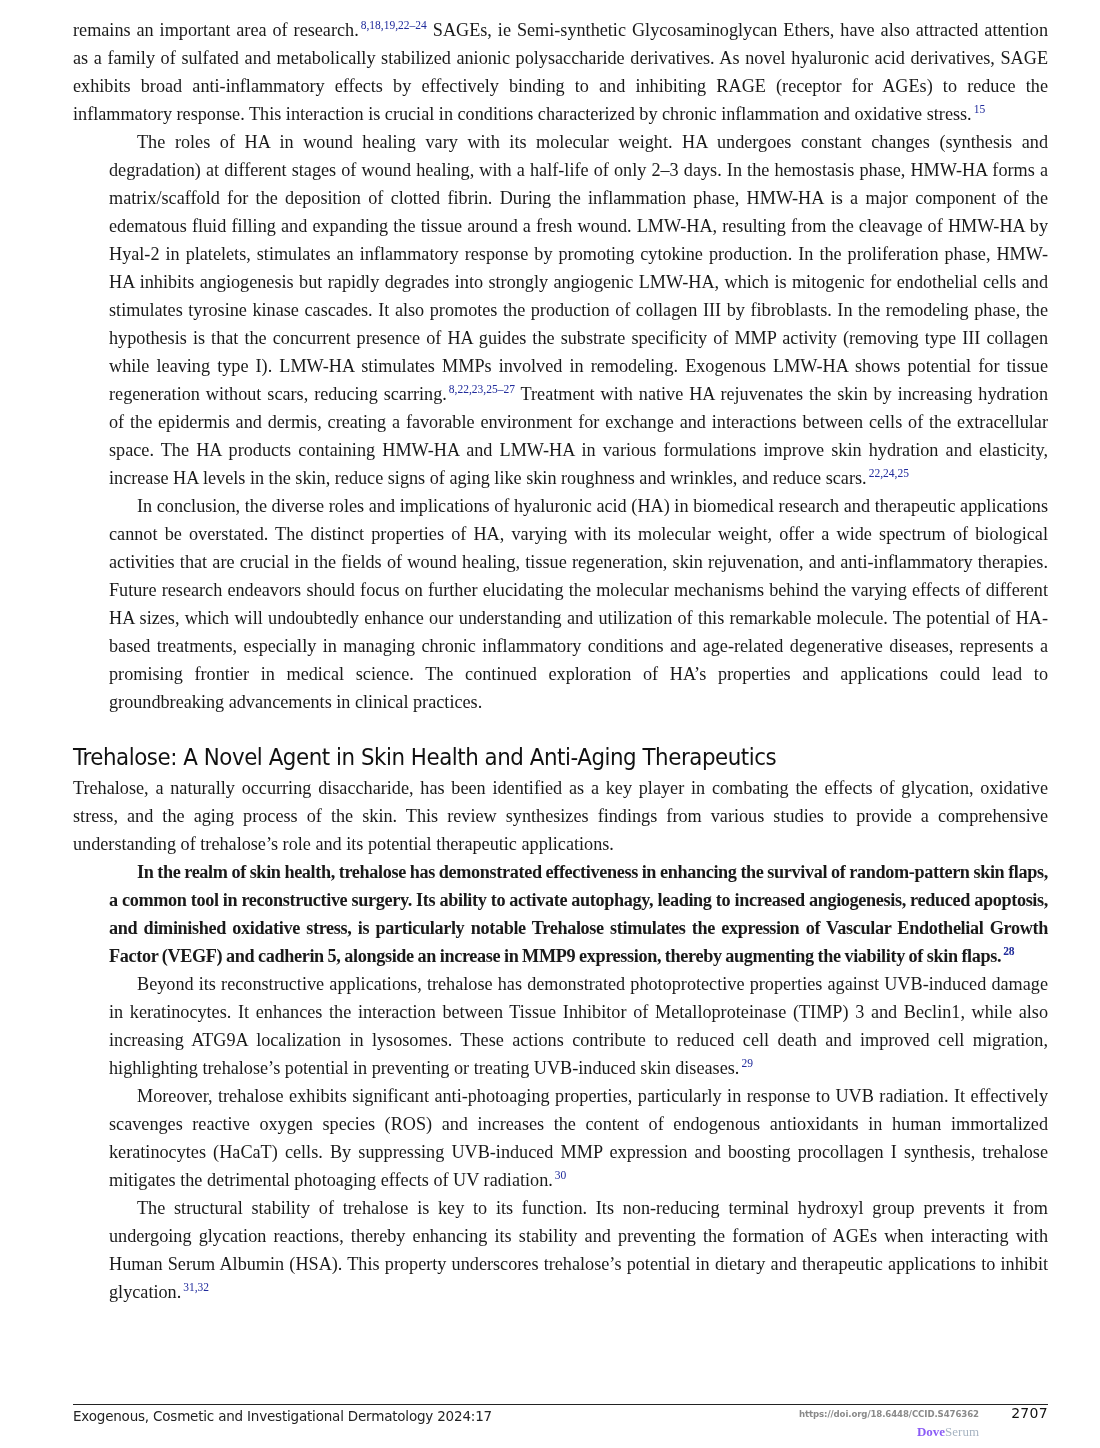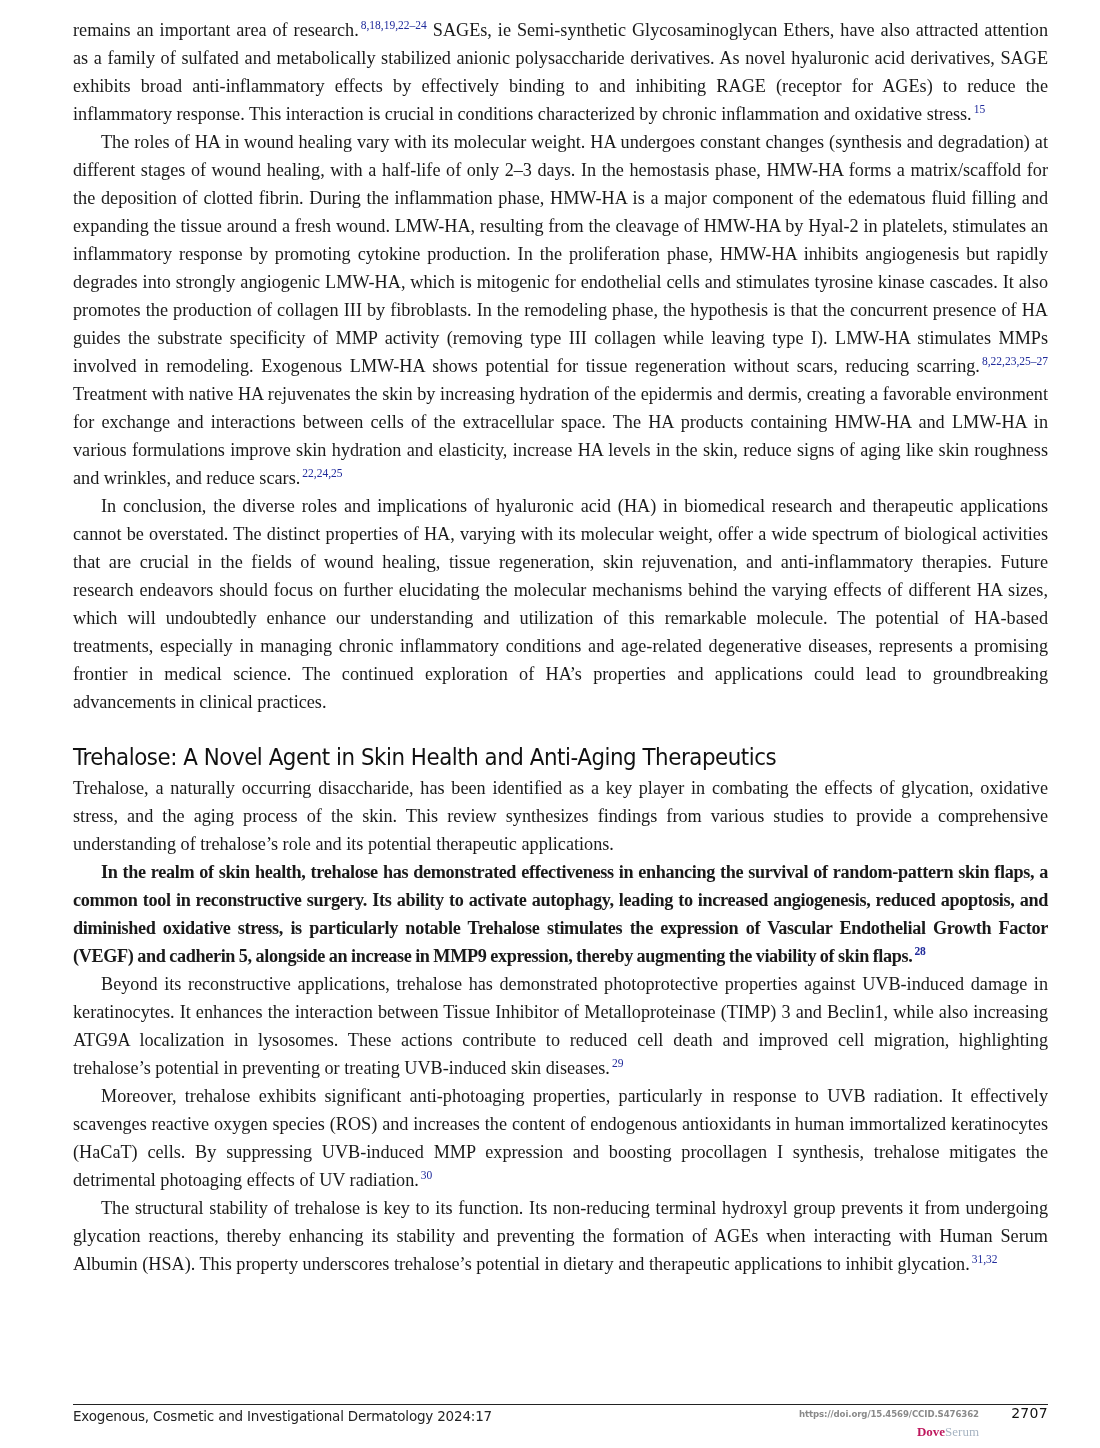--- a/index.html
+++ b/index.html
@@ -23,20 +23,21 @@
     .para {
       font-family: "Liberation Serif", serif;
       font-size: 18.2px;
       line-height: 28px;
       text-align: justify;
       margin: 0;
       hyphens: manual;
     }
     .para.indent {
       text-indent: 28px;
+      margin-left: 36px;
     }
     .para.condensed {
       letter-spacing: -0.35px;
       word-spacing: -0.5px;
       font-weight: bold;
     }
     .cite {
       color: #1f2a9b;
       font-size: 11.5px;
       vertical-align: super;
@@ -100,21 +101,21 @@
     .footer-brand {
       position: absolute;
       right: 121px;
       top: 1424px;
       font-family: "Liberation Serif", serif;
       font-size: 13px;
       font-weight: bold;
       white-space: nowrap;
       cursor: pointer;
     }
-    .footer-brand .dove { color: #be185d; }
+    .footer-brand .dove { color: #8b5cf6; }
     .footer-brand .press { color: #a7b4c2; font-weight: normal; }
   </style>
 </head>
 <body>
 
 <div class="page">
 
   <p class="para"><span>remains an important area of research.</span><a class="cite">8,18,19,22–24</a><span> SAGEs, ie Semi-synthetic Glycosaminoglycan Ethers, have also attracted attention as a family of sulfated and metabolically stabilized anionic polysaccharide derivatives. As novel hyaluronic acid derivatives, SAGE exhibits broad anti-inflammatory effects by effectively binding to and inhibiting RAGE (receptor for AGEs) to reduce the inflammatory response. This interaction is crucial in conditions characterized by chronic inflammation and oxidative stress.</span><a class="cite">15</a></p>
 
   <p class="para indent"><span>The roles of HA in wound healing vary with its molecular weight. HA undergoes constant changes (synthesis and degradation) at different stages of wound healing, with a half-life of only 2–3 days. In the hemostasis phase, HMW-HA forms a matrix/scaffold for the deposition of clotted fibrin. During the inflammation phase, HMW-HA is a major component of the edematous fluid filling and expanding the tissue around a fresh wound. LMW-HA, resulting from the cleavage of HMW-HA by Hyal-2 in platelets, stimulates an inflammatory response by promoting cytokine produc­tion. In the proliferation phase, HMW-HA inhibits angiogenesis but rapidly degrades into strongly angiogenic LMW-HA, which is mitogenic for endothelial cells and stimulates tyrosine kinase cascades. It also promotes the production of collagen III by fibroblasts. In the remodeling phase, the hypothesis is that the concurrent presence of HA guides the substrate specificity of MMP activity (removing type III collagen while leaving type I). LMW-HA stimulates MMPs involved in remodeling. Exogenous LMW-HA shows potential for tissue regeneration without scars, reducing scarring.</span><a class="cite">8,22,23,25–27</a><span> Treatment with native HA rejuvenates the skin by increasing hydration of the epidermis and dermis, creating a favorable environment for exchange and interactions between cells of the extracellular space. The HA products containing HMW-HA and LMW-HA in various formulations improve skin hydration and elasticity, increase HA levels in the skin, reduce signs of aging like skin roughness and wrinkles, and reduce scars.</span><a class="cite">22,24,25</a></p>
@@ -130,15 +131,15 @@
   <p class="para indent"><span>Beyond its reconstructive applications, trehalose has demonstrated photoprotective properties against UVB-induced damage in keratinocytes. It enhances the interaction between Tissue Inhibitor of Metalloproteinase (TIMP) 3 and Beclin1, while also increasing ATG9A localization in lysosomes. These actions contribute to reduced cell death and improved cell migration, highlighting trehalose’s potential in preventing or treating UVB-induced skin diseases.</span><a class="cite">29</a></p>
 
   <p class="para indent"><span>Moreover, trehalose exhibits significant anti-photoaging properties, particularly in response to UVB radiation. It effectively scavenges reactive oxygen species (ROS) and increases the content of endogenous antioxidants in human immortalized keratinocytes (HaCaT) cells. By suppressing UVB-induced MMP expression and boosting procollagen I synthesis, trehalose mitigates the detrimental photoaging effects of UV radiation.</span><a class="cite">30</a></p>
 
   <p class="para indent"><span>The structural stability of trehalose is key to its function. Its non-reducing terminal hydroxyl group prevents it from undergoing glycation reactions, thereby enhancing its stability and preventing the formation of AGEs when interacting with Human Serum Albumin (HSA). This property underscores trehalose’s potential in dietary and therapeutic applica­tions to inhibit glycation.</span><a class="cite">31,32</a></p>
 
 </div>
 
 <div class="footer-rule"></div>
 <div class="footer-journal">Exogenous, Cosmetic and Investigational Dermatology 2024:17</div>
-<a class="footer-doi">https://doi.org/15.4569/CCID.S476362</a>
+<a class="footer-doi">https://doi.org/18.6448/CCID.S476362</a>
 <div class="footer-page">2707</div>
 <div class="footer-brand"><span class="dove">Dove</span><span class="press">Serum</span></div>
 
 </body></html>

